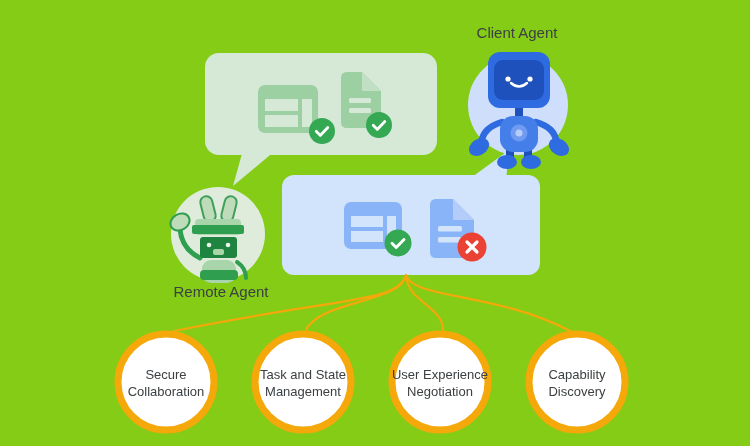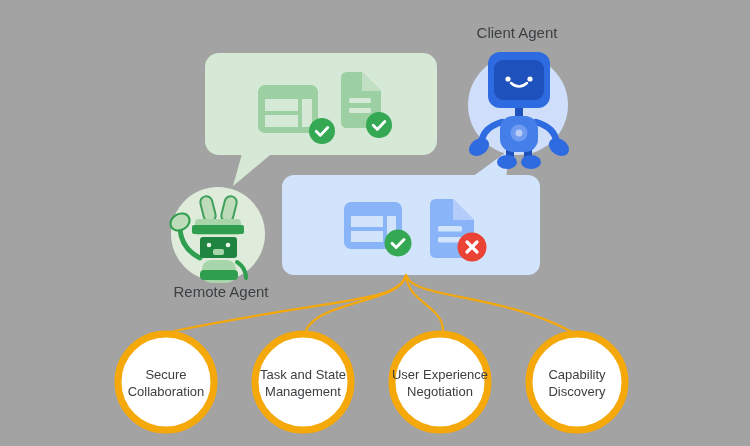--- a/index.html
+++ b/index.html
@@ -1,20 +1,20 @@
 <!DOCTYPE html>
 <html><head>
 <meta charset="utf-8">
 <style>
   html, body { margin: 0; padding: 0; background: #ffffff; }
   .stage {
     position: relative;
     width: 750px;
     height: 446px;
-    background: #a3a3a3;
+    background: #84cc16;
     overflow: hidden;
     font-family: "Liberation Sans", sans-serif;
   }
   svg text {
     font-family: "Liberation Sans", sans-serif;
     fill: #3c4043;
   }
   .agent-label { font-size: 15px; font-weight: 500; }
   .cap-label   { font-size: 13px; font-weight: 500; }
 </style>

